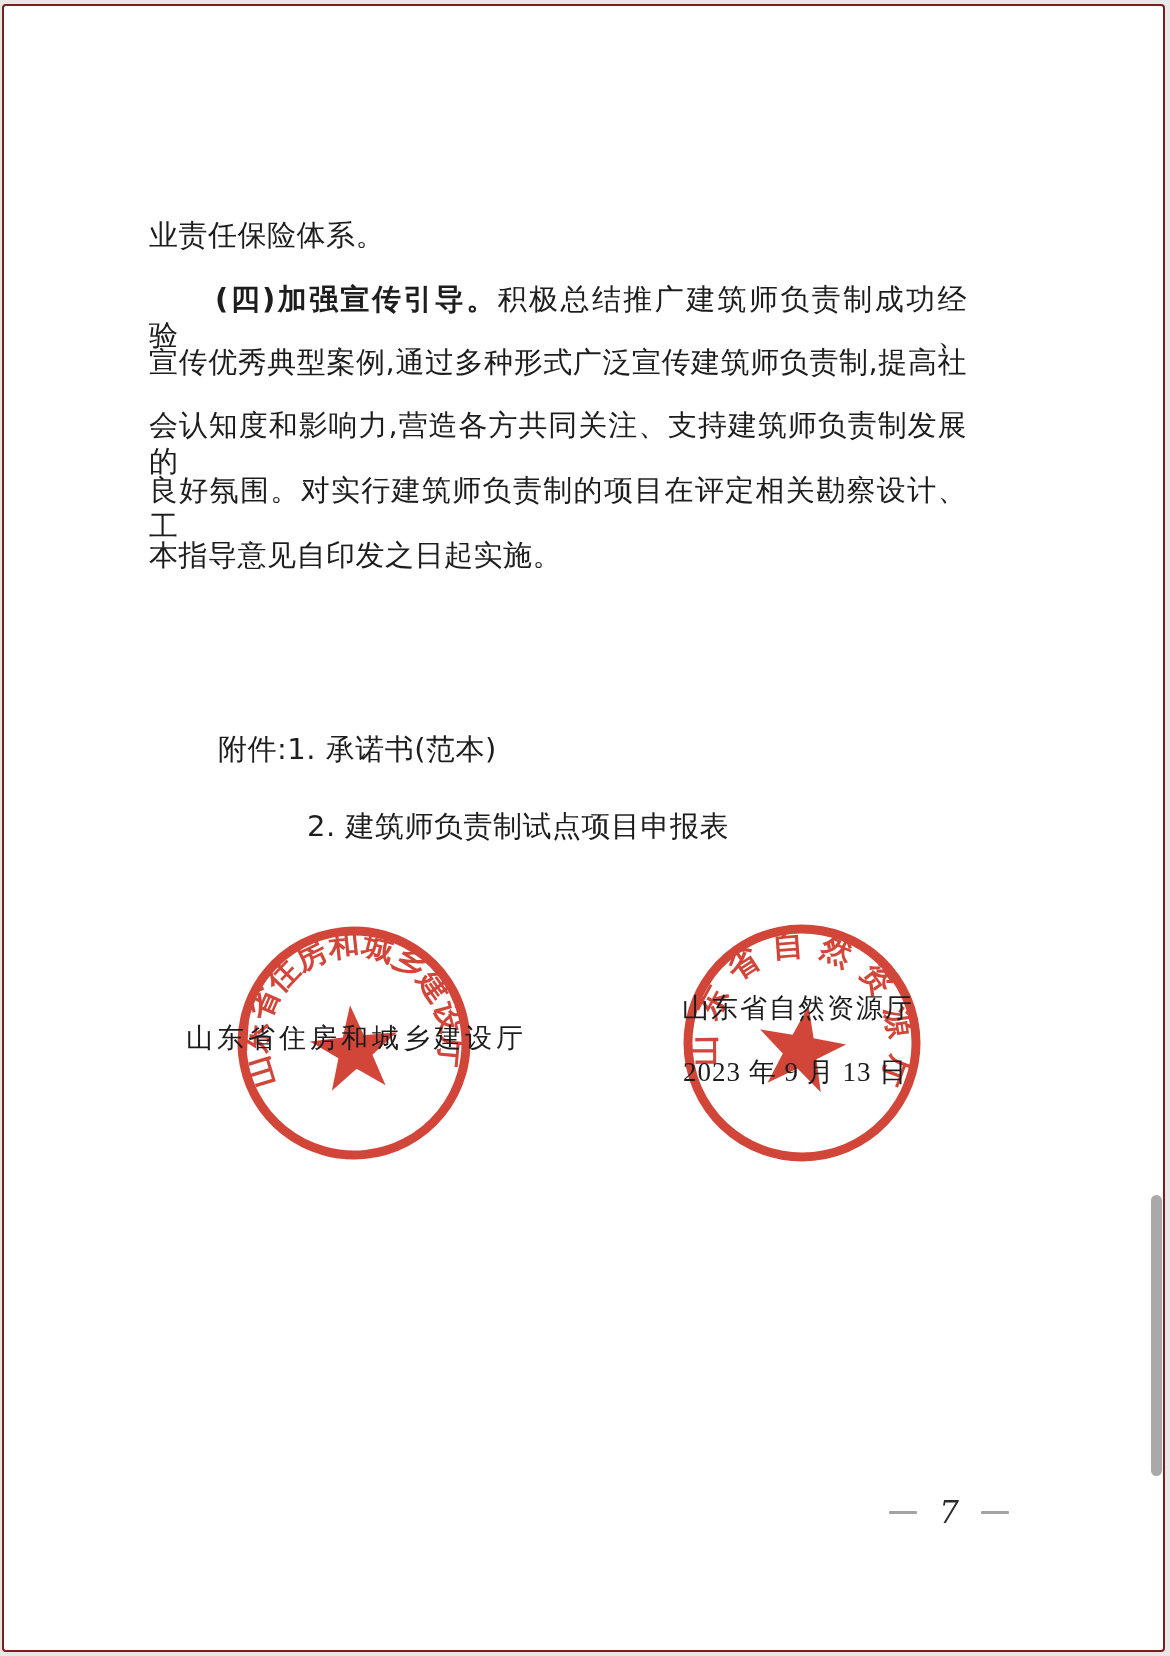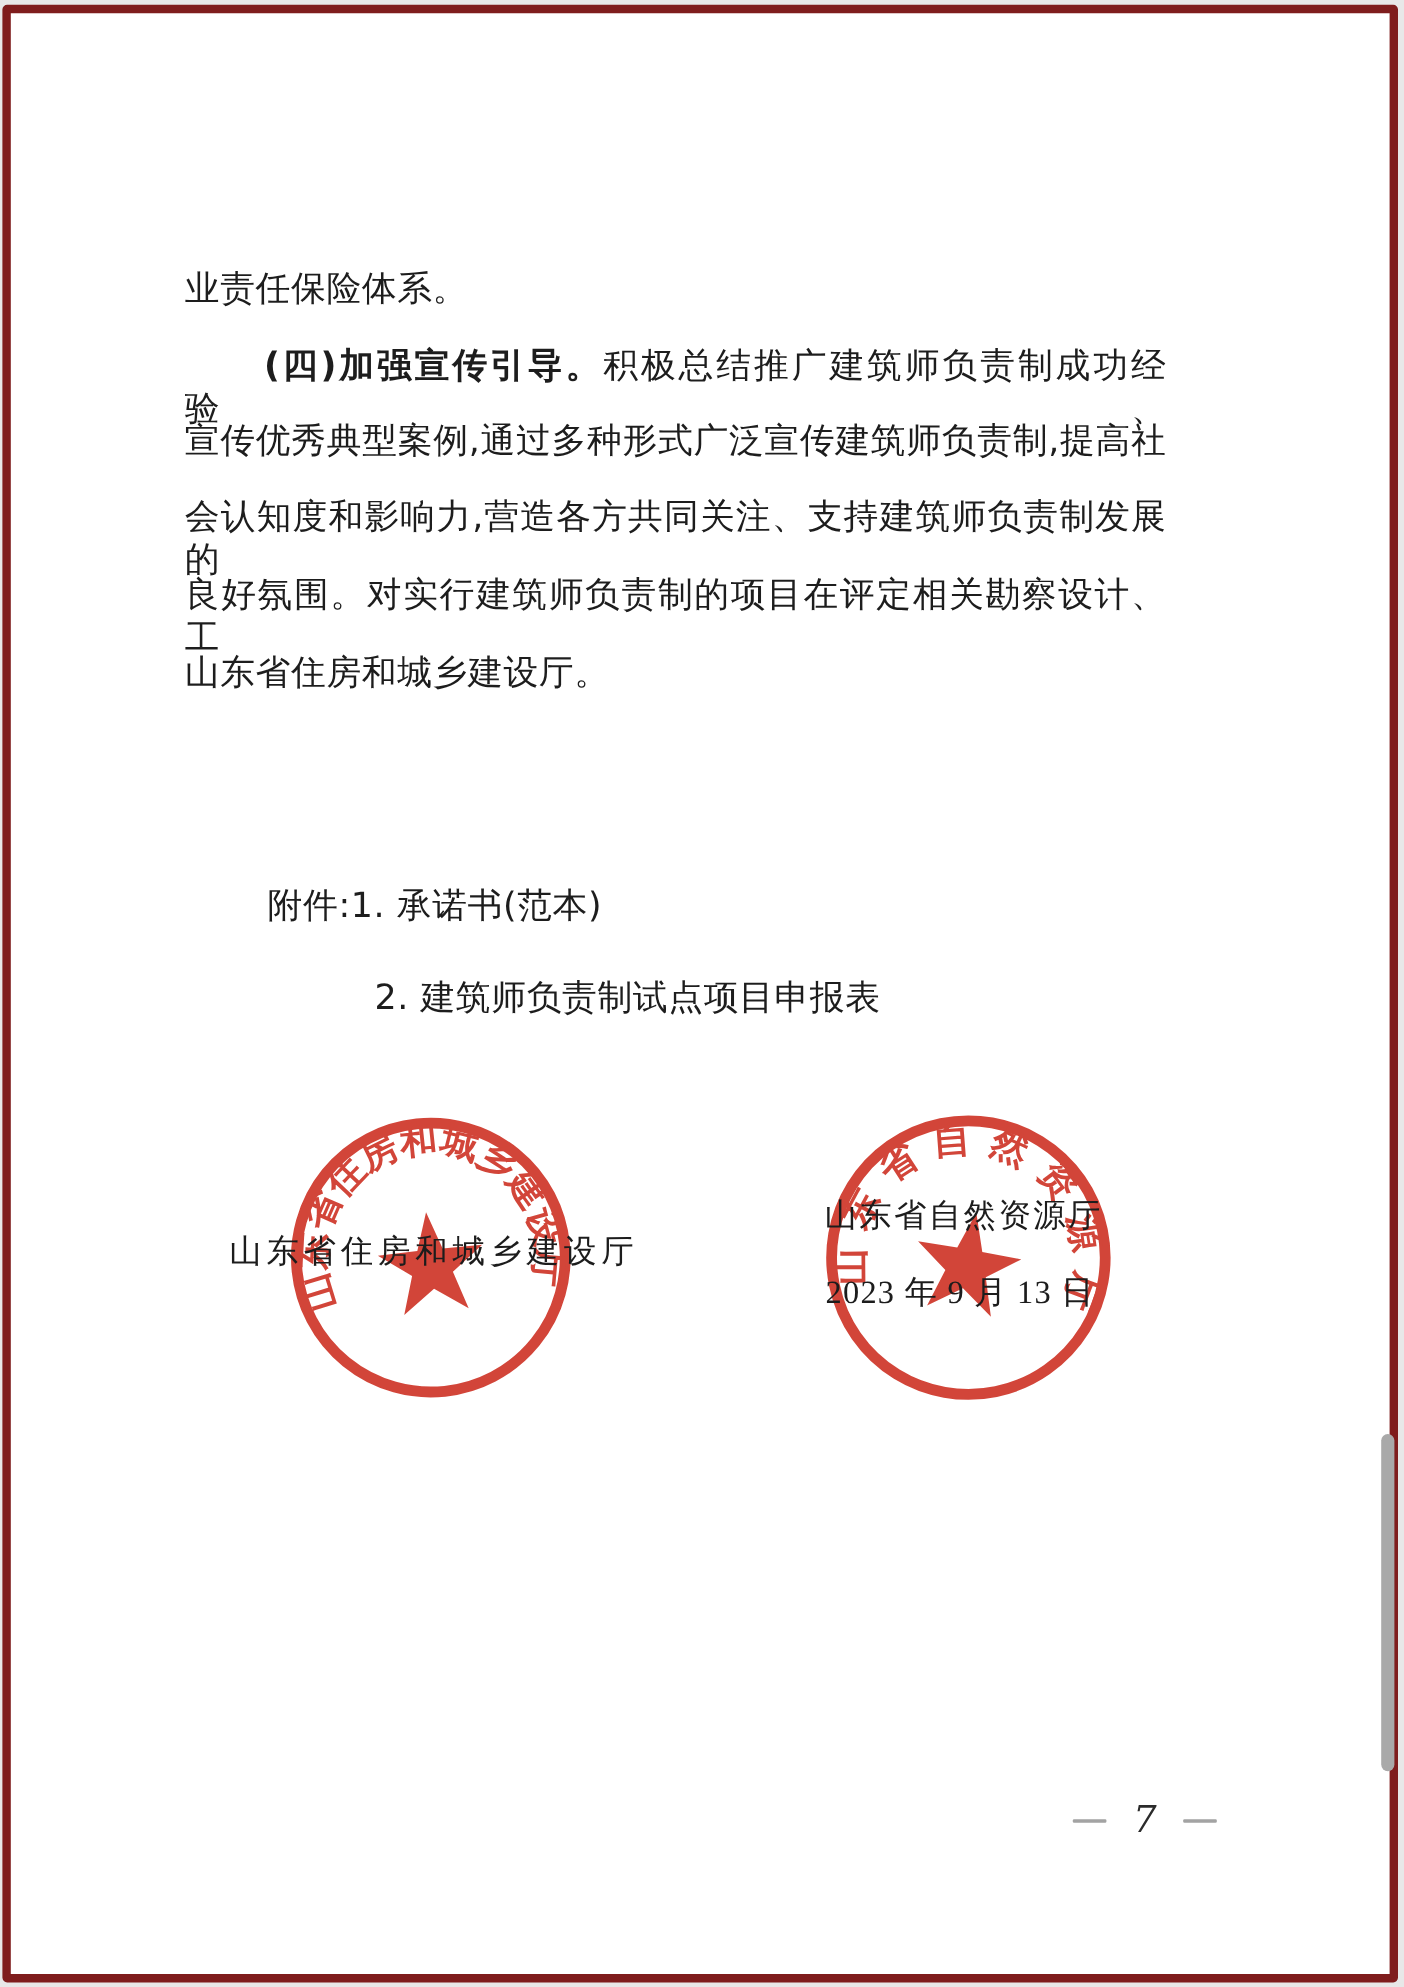--- a/index.html
+++ b/index.html
@@ -9,21 +9,21 @@
     width: 1170px; height: 1656px;
     background: #e8e8e8;
     font-family: "DejaVu Sans", sans-serif;
     overflow: hidden;
   }
   .page {
     position: absolute;
     left: 2px; top: 4px;
     width: 1163px; height: 1648px;
     background: #ffffff;
-    border: 7px solid #7f1d1d;
+    border: 2px solid #7f1d1d;
     border-radius: 4px;
   }
   
   .doc-line {
     position: absolute;
     left: 145px;
     width: 818px;
     height: 36px;
     font-size: 29px;
     line-height: 36px;
@@ -103,21 +103,21 @@
   <div class="doc-line" style="top:211px">业责任保险体系。</div>
 
   <div class="doc-line justify" style="top:338px">宣传优秀典型案例,通过多种形式广泛宣传建筑师负责制,提高社</div>
 
   <div class="doc-line justify indent" style="top:275px"><span class="bold-lead">(四)加强宣传引导。</span><span>积极总结推广建筑师负责制成功经验、</span></div>
 
   <div class="doc-line justify" style="top:466px">良好氛围。对实行建筑师负责制的项目在评定相关勘察设计、工</div>
 
   <div class="doc-line justify" style="top:401px">会认知度和影响力,营造各方共同关注、支持建筑师负责制发展的</div>
 
-  <div class="doc-line" style="top:531px">山东省住房和城乡建设厅。</div>
+  <div class="doc-line" style="top:531px">本指导意见自印发之日起实施。</div>
 
 
   <div class="doc-line attach" style="top:725px;left:214px">附件:1. 承诺书(范本)</div>
   <div class="doc-line attach" style="top:802px;left:303px">2. 建筑师负责制试点项目申报表</div>
 
   <svg class="seal left-seal" width="240" height="240" viewBox="0 0 240 240">
     <circle cx="120" cy="120" r="112" fill="none" stroke="#cf382b" stroke-width="9"></circle>
     <path id="sealArcLeft" d="M 47.9,170.5 A 88,88 0 1 1 192.1,170.5" fill="none"></path>
     <text class="seal-arc-text" text-anchor="middle"><textPath href="#sealArcLeft" startOffset="50%">山东省住房和城乡建设厅</textPath></text>
     <polygon fill="#cf382b" points="120,82 109.4,113.4 76.3,113.8 102.9,133.6 93,165.2 120,146 147,165.2 137.1,133.6 163.7,113.8 130.6,113.4"></polygon>

